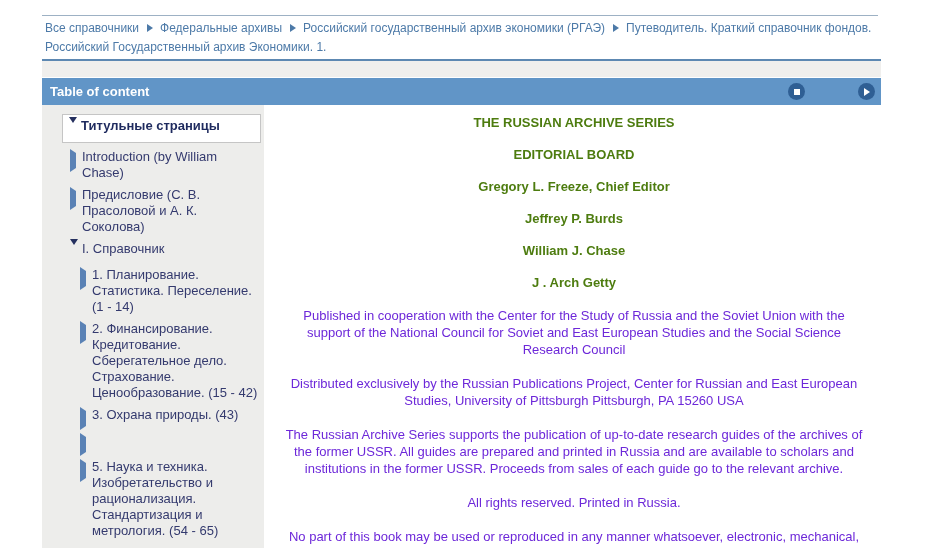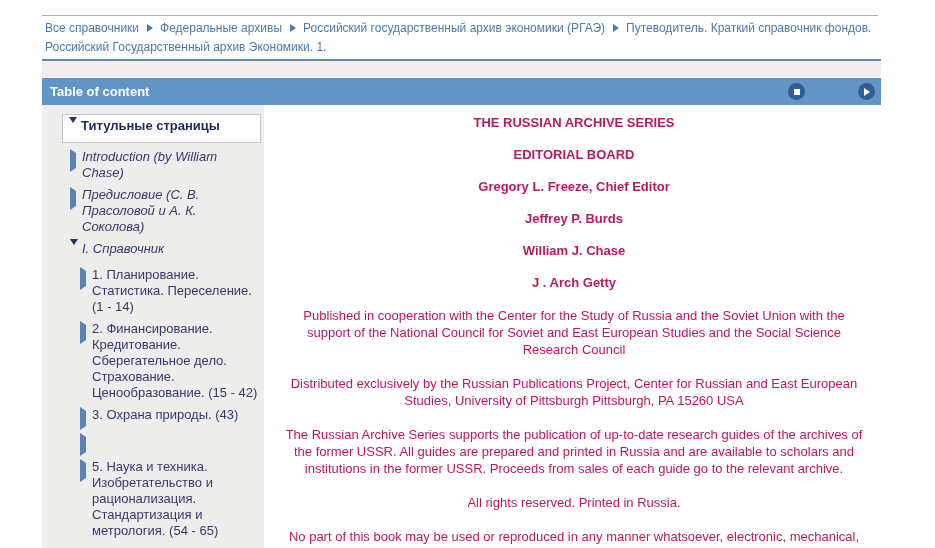--- a/index.html
+++ b/index.html
@@ -27,35 +27,35 @@
     border-left:6px solid #ffffff;margin-left:1px;}
 
   
   .main-row{margin-left:42px;width:839px;height:446px;display:flex;overflow:hidden;}
   .sidebar{width:222px;background:#ededeb;box-sizing:border-box;padding-top:9px;overflow:hidden;}
   .content{width:617px;background:#ffffff;box-sizing:border-box;padding:10px 14px 0 17px;overflow:hidden;}
 
   
   .tree{font-size:13px;color:#343a6e;}
   .tree-item{display:flex;margin:0 4px 6px 0;line-height:16px;cursor:pointer;}
-  .lvl1{padding-left:28px;font-style:italic;}
+  .lvl1{padding-left:28px;}
   .lvl2{padding-left:38px;}
   .bullet{flex:0 0 12px;padding-top:4px;}
   .tri-right{width:0;height:0;border-top:4px solid transparent;border-bottom:4px solid transparent;
     border-left:6px solid #5a82b5;}
   .tri-down{width:0;height:0;border-left:4px solid transparent;border-right:4px solid transparent;
     border-top:6px solid #25305f;}
   .selected-box{margin:0 3px 6px 20px;background:#ffffff;border:1px solid #c5c5c5;
     padding:3px 4px 3px 6px;font-weight:bold;color:#1e2a5e;display:flex;line-height:16px;cursor:pointer;justify-content:space-between;}
   .selected-box .bullet{padding-top:5px;}
   .tree-label{flex:1;}
 
   
-  .c-head{font-size:13px;font-weight:bold;text-align:center;color:#be185d;margin:0 0 16px 0;line-height:16px;}
-  .c-para{font-size:13px;text-align:center;color:#be185d;margin:0 0 17px 0;line-height:17px;}
+  .c-head{font-size:13px;font-weight:bold;text-align:center;color:#4d7c0f;margin:0 0 16px 0;line-height:16px;}
+  .c-para{font-size:13px;text-align:center;color:#6d28d9;margin:0 0 17px 0;line-height:17px;}
 </style>
 </head>
 <body>
 
 <div class="page">
 
   <div class="crumbbar">
     <span class="crumb">Все справочники</span><span class="crumb-sep"></span><span class="crumb">Федеральные архивы</span><span class="crumb-sep"></span><span class="crumb">Российский государственный архив экономики (РГАЭ)</span><span class="crumb-sep"></span><span class="crumb">Путеводитель. Краткий справочник фондов. Российский Государственный архив Экономики. 1.</span>
   </div>
 

